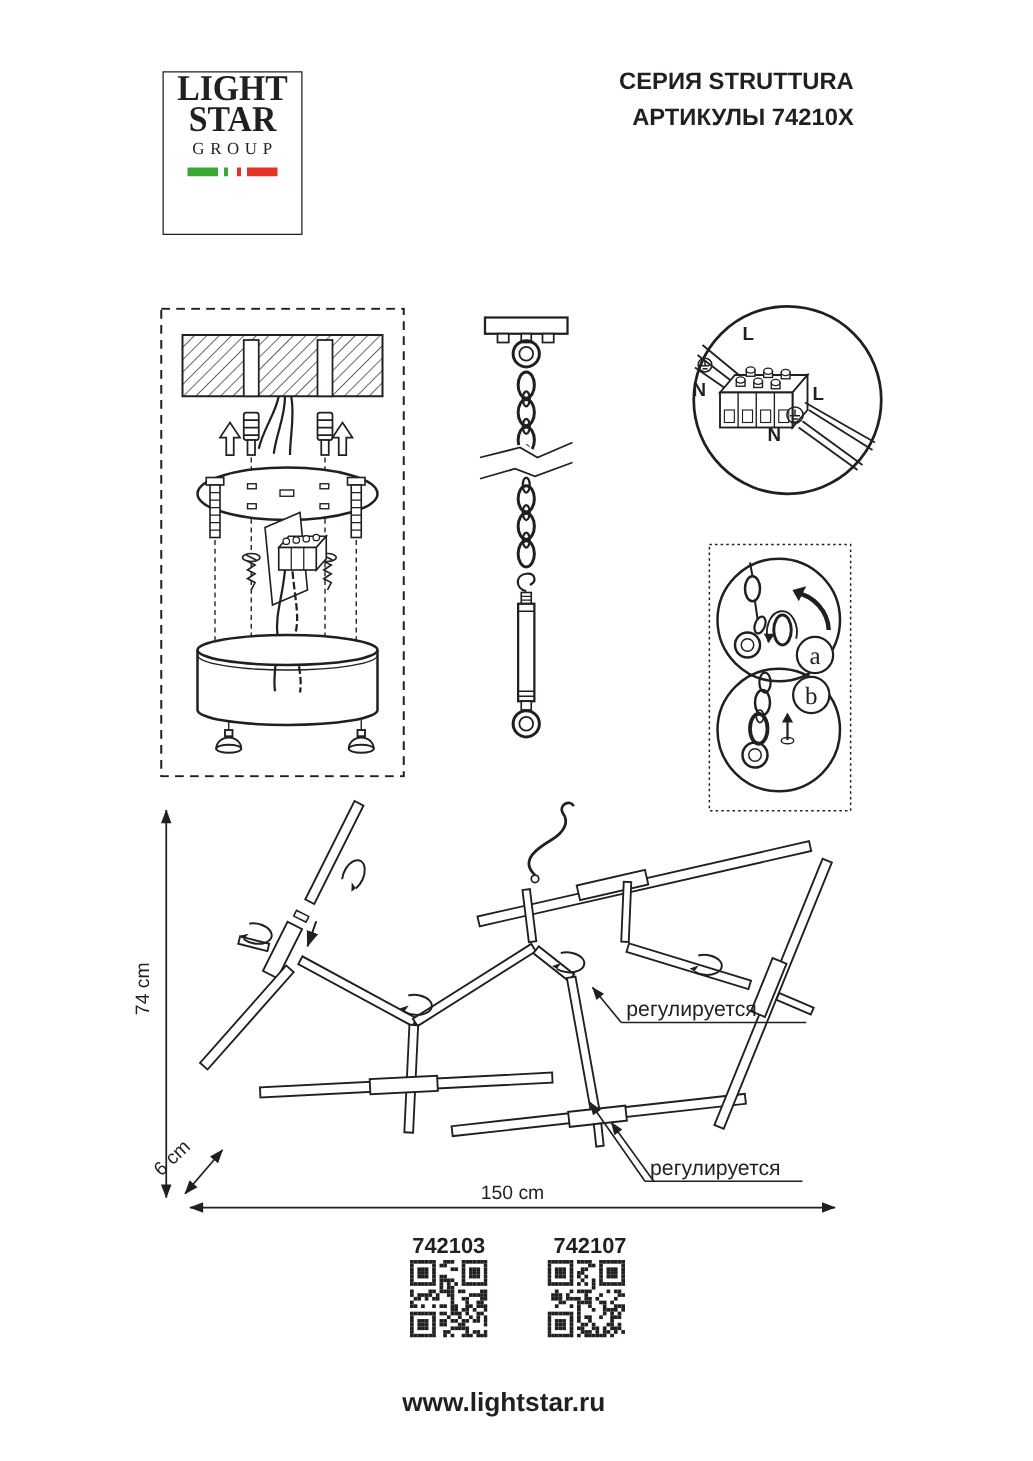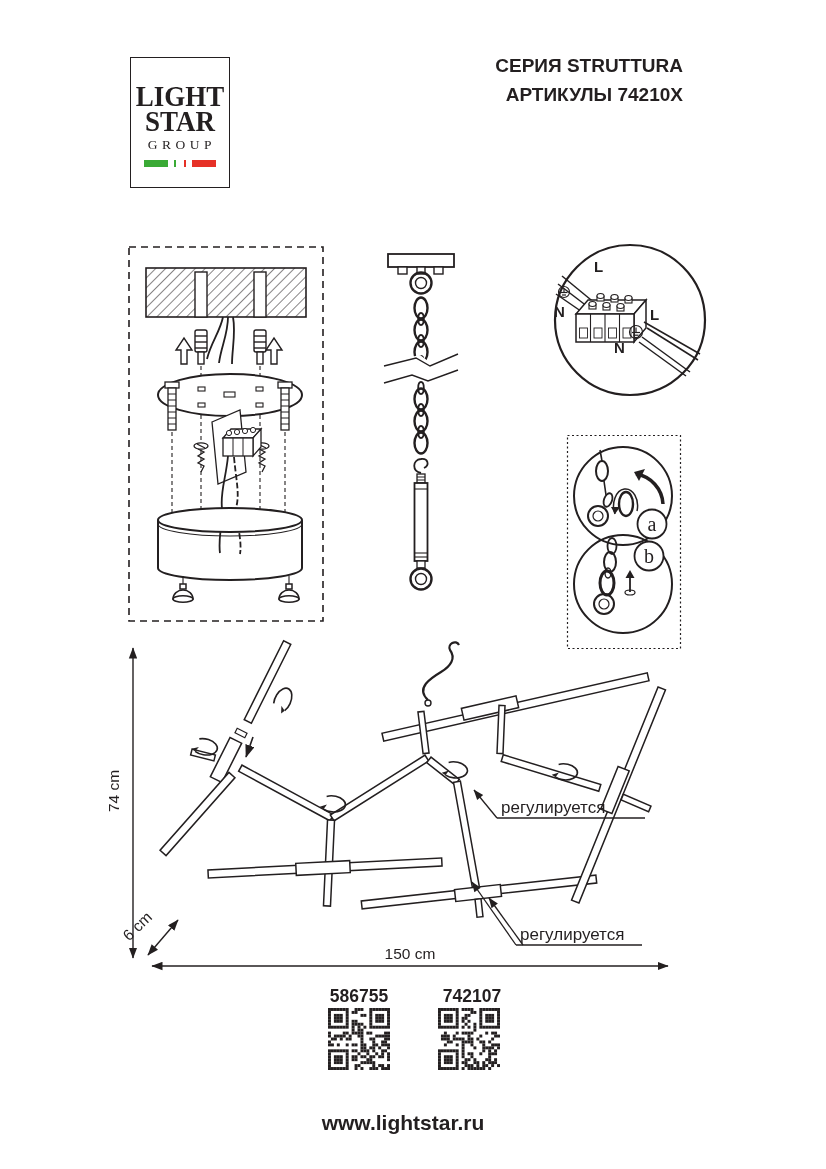--- a/index.html
+++ b/index.html
@@ -5,23 +5,23 @@
   html,body{margin:0;padding:0;background:#888;}
   .page{
     position:relative;width:826px;height:1169px;margin:0 auto;
     background:#fff;color:var(--ink,#231f20);
     font-family:"Liberation Sans","DejaVu Sans",sans-serif;
     overflow:hidden;
   }
   .abs{position:absolute;}
   
   .logo-box{
-    left:130px;top:57px;width:100px;height:131px;
+    left:130px;top:57px;width:112px;height:131px;
     border:1.5px solid var(--ink,#231f20);box-sizing:border-box;
-    text-align:center;padding-top:26px;
+    text-align:center;padding-top:0;
   }
   .logo-light,.logo-star{
     font-family:"Liberation Serif","DejaVu Serif",serif;font-weight:700;
     font-size:27px;line-height:0.93;letter-spacing:0px;transform:scaleY(1.08);
   }
   .logo-group{
     font-family:"Liberation Serif","DejaVu Serif",serif;font-weight:400;
     font-size:13.5px;letter-spacing:4.5px;margin-top:3px;margin-left:4px;text-align:center;
   }
   .logo-flag{
@@ -400,21 +400,21 @@
     </g>
 
     <g>
       <line x1="377" y1="246" x2="421" y2="309" stroke="currentColor" stroke-width="1.3" marker-start="url(#ahs)"></line>
       <line x1="394" y1="262" x2="428" y2="309" stroke="currentColor" stroke-width="1.3" marker-start="url(#ahs)"></line>
       <line x1="421" y1="309" x2="547" y2="309" stroke="currentColor" stroke-width="1.3"></line>
       <text class="lbl" x="425" y="304">регулируется</text>
     </g>
   </svg>
 
-  <div class="abs article" style="left:299px">586755</div>
+  <div class="abs article" style="left:299px">742103</div>
   <div class="abs article" style="left:412px">742107</div>
   <svg id="qr1" class="abs qr" style="left:328px" width="62" height="62" viewBox="0 0 63 63">
       <rect x="0" y="0" width="3" height="3" fill="#231f20"></rect>
       <rect x="3" y="0" width="3" height="3" fill="#231f20"></rect>
       <rect x="6" y="0" width="3" height="3" fill="#231f20"></rect>
       <rect x="9" y="0" width="3" height="3" fill="#231f20"></rect>
       <rect x="12" y="0" width="3" height="3" fill="#231f20"></rect>
       <rect x="15" y="0" width="3" height="3" fill="#231f20"></rect>
       <rect x="18" y="0" width="3" height="3" fill="#231f20"></rect>
       <rect x="27" y="0" width="3" height="3" fill="#231f20"></rect>

